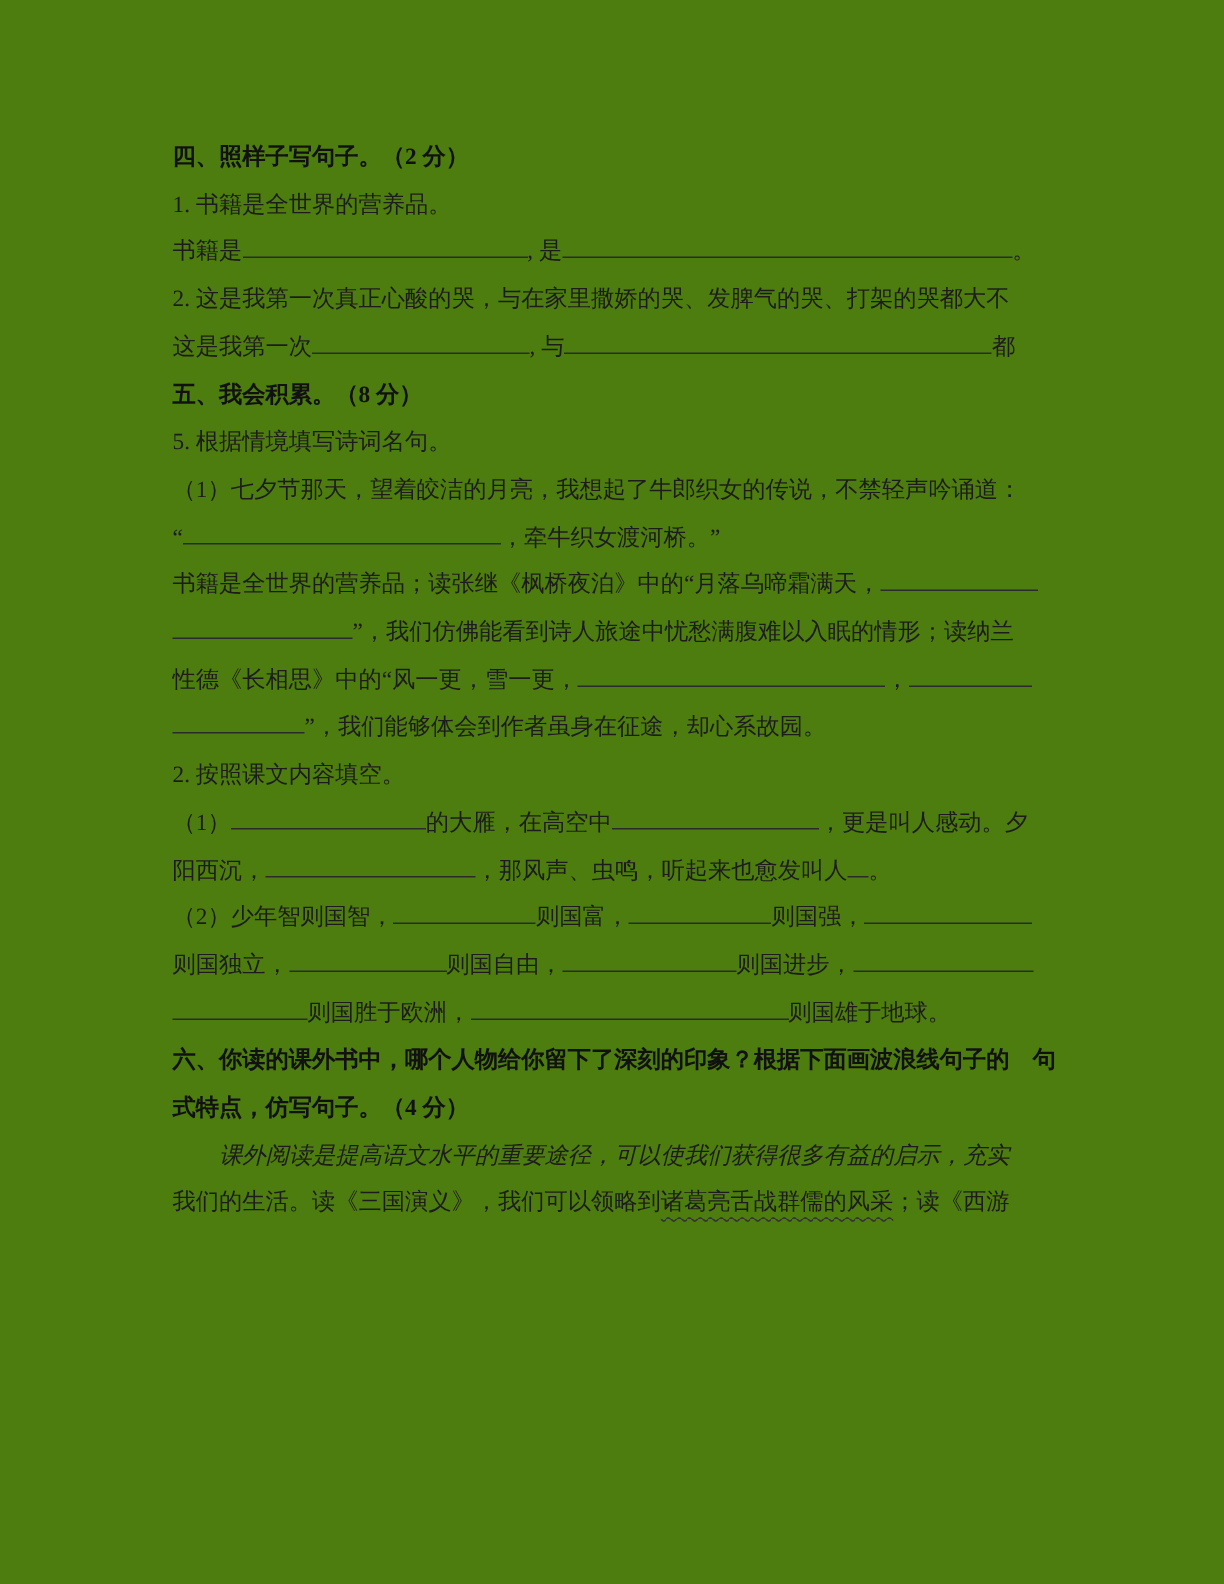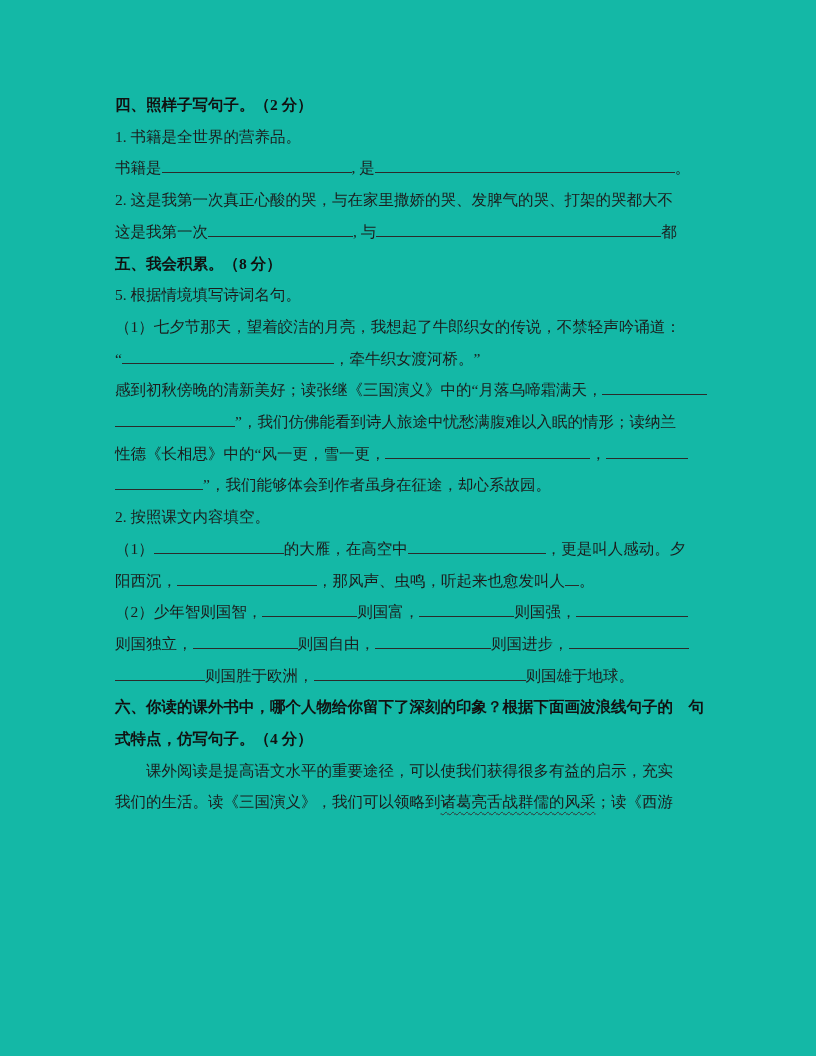--- a/index.html
+++ b/index.html
@@ -2,57 +2,57 @@
 <html><head>
 <meta charset="utf-8">
 <style>
   * { margin:0; padding:0; box-sizing:border-box; }
   html,body { background:#ffffff; }
   body {
     width:816px; height:1056px; overflow:hidden;
     font-family:"Liberation Serif","DejaVu Serif",serif;
     color:#1c1c1c;
   }
-  .page { position:relative; width:816px; height:1056px; background:#14b8a6; }
+  .page { position:relative; width:816px; height:1056px; background:#4d7c0f; }
   .content {
     position:absolute; left:115px; top:89px; width:590px;
     font-size:15.5px;
   }
   .line { line-height:31.7px; white-space:nowrap; }
   .heading { font-weight:bold; color:#111; }
   .blank {
     display:inline-block;
     border-bottom:1.2px solid #2b2b2b;
     height:12px;
   }
   .wavy {
     text-decoration:underline wavy #333;
     text-decoration-thickness:1px;
     text-underline-offset:4px;
     margin-top:34px;
   }
-  .indent { padding-left:31px; }
+  .indent { padding-left:31px;font-style:italic; }
 </style>
 </head>
 <body>
 
 <div class="page">
   <div class="content">
 
     <div class="line heading"><span>四、照样子写句子。（2 分）</span></div>
     <div class="line"><span>1. 书籍是全世界的营养品。</span></div>
     <div class="line"><span>书籍是</span><span class="blank" style="width:190px"></span><span>, 是</span><span class="blank" style="width:300px"></span><span>。</span></div>
     <div class="line"><span>2. 这是我第一次真正心酸的哭，与在家里撒娇的哭、发脾气的哭、打架的哭都大不</span></div>
     <div class="line"><span>这是我第一次</span><span class="blank" style="width:145px"></span><span>, 与</span><span class="blank" style="width:285px"></span><span>都</span></div>
 
     <div class="line heading"><span>五、我会积累。（8 分）</span></div>
     <div class="line"><span>5. 根据情境填写诗词名句。</span></div>
     <div class="line"><span>（1）七夕节那天，望着皎洁的月亮，我想起了牛郎织女的传说，不禁轻声吟诵道：</span></div>
     <div class="line"><span>“</span><span class="blank" style="width:212px"></span><span>，牵牛织女渡河桥。”</span></div>
-    <div class="line"><span>感到初秋傍晚的清新美好；读张继《三国演义》中的“月落乌啼霜满天，</span><span class="blank" style="width:105px"></span></div>
+    <div class="line"><span>书籍是全世界的营养品；读张继《枫桥夜泊》中的“月落乌啼霜满天，</span><span class="blank" style="width:105px"></span></div>
     <div class="line"><span class="blank" style="width:120px"></span><span>”，我们仿佛能看到诗人旅途中忧愁满腹难以入眠的情形；读纳兰</span></div>
     <div class="line"><span>性德《长相思》中的“风一更，雪一更，</span><span class="blank" style="width:205px"></span><span>，</span><span class="blank" style="width:82px"></span></div>
     <div class="line"><span class="blank" style="width:88px"></span><span>”，我们能够体会到作者虽身在征途，却心系故园。</span></div>
     <div class="line"><span>2. 按照课文内容填空。</span></div>
     <div class="line"><span>（1）</span><span class="blank" style="width:130px"></span><span>的大雁，在高空中</span><span class="blank" style="width:138px"></span><span>，更是叫人感动。夕</span></div>
     <div class="line"><span>阳西沉，</span><span class="blank" style="width:140px"></span><span>，那风声、虫鸣，听起来也愈发叫人</span><span class="blank" style="width:14px"></span><span>。</span></div>
     <div class="line"><span>（2）少年智则国智，</span><span class="blank" style="width:95px"></span><span>则国富，</span><span class="blank" style="width:95px"></span><span>则国强，</span><span class="blank" style="width:112px"></span></div>
     <div class="line"><span>则国独立，</span><span class="blank" style="width:105px"></span><span>则国自由，</span><span class="blank" style="width:116px"></span><span>则国进步，</span><span class="blank" style="width:120px"></span></div>
     <div class="line"><span class="blank" style="width:90px"></span><span>则国胜于欧洲，</span><span class="blank" style="width:212px"></span><span>则国雄于地球。</span></div>
 

